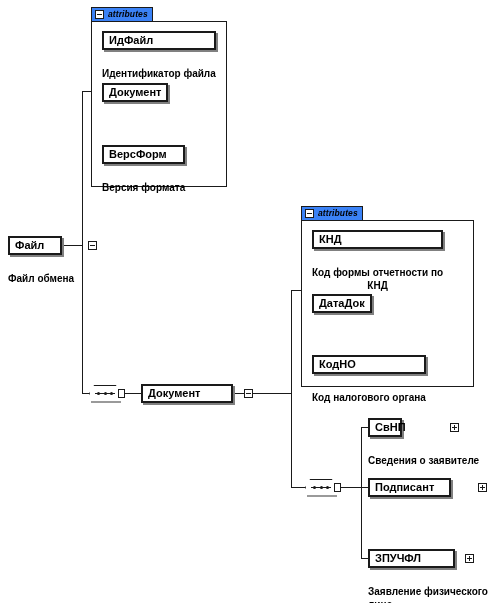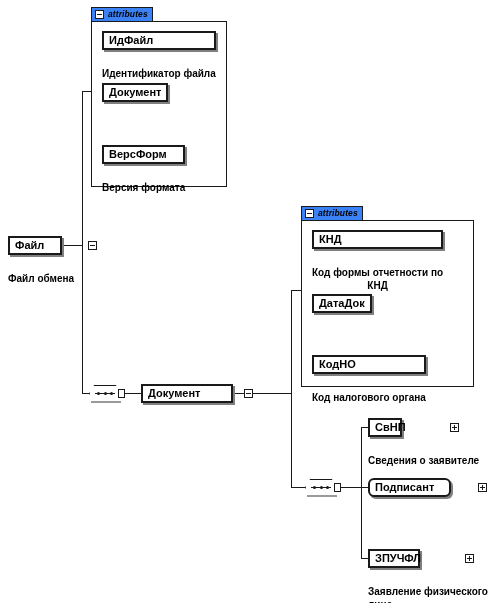--- a/index.html
+++ b/index.html
@@ -225,28 +225,28 @@
 
   <div class="node el" style="left:368px;top:418px;">
     <div class="box" style="width:34px;justify-content:space-between;">
       <span>СвНП</span>
       <span class="exp plus"></span>
     </div>
     <div class="cap">Сведения о заявителе</div>
   </div>
 
   <div class="node el" style="left:368px;top:478px;">
-    <div class="box" style="width:83px;justify-content:space-between;border-radius:6px;">
+    <div class="box" style="width:83px;justify-content:space-between;">
       <span>Подписант</span>
       <span class="exp plus"></span>
     </div>
   </div>
 
   <div class="node el" style="left:368px;top:549px;">
-    <div class="box" style="width:52px;justify-content:space-between;">
+    <div class="box" style="width:87px;justify-content:space-between;">
       <span>ЗПУЧФЛ</span>
       <span class="exp plus"></span>
     </div>
     <div class="cap">Заявление физического лица
 о постановке на учет в
 налоговом органе</div>
   </div>
 
 </div>
 

